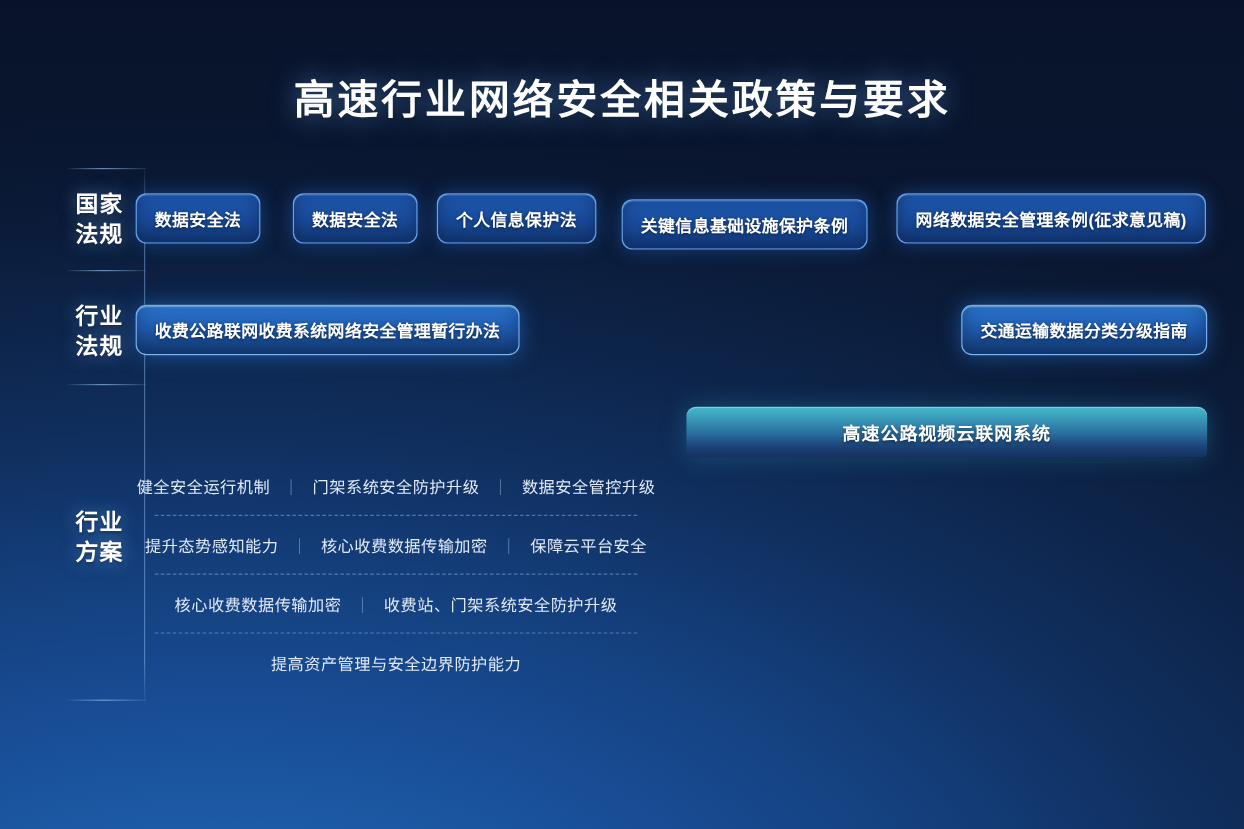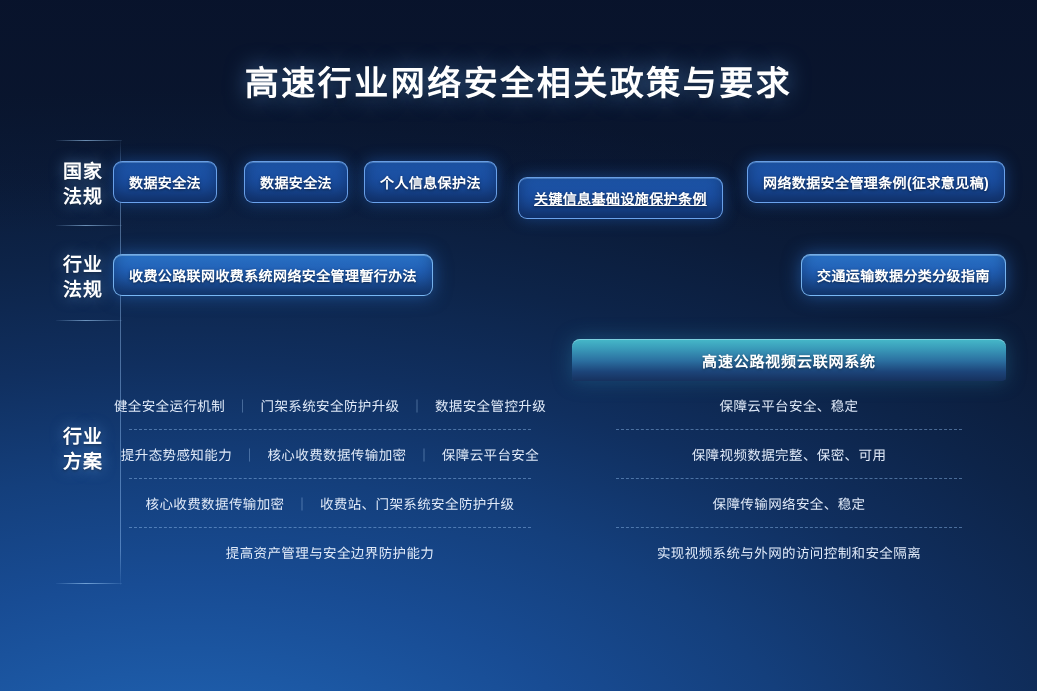--- a/index.html
+++ b/index.html
@@ -202,21 +202,21 @@
 
     <div class="side-label" style="top:285px;">
       <span>行业</span><br>
       <span>方案</span>
     </div>
   </div>
 
   <div class="chip" style="left:113px; top:161px;">数据安全法</div>
   <div class="chip" style="left:244px; top:161px;">数据安全法</div>
   <div class="chip" style="left:364px; top:161px;">个人信息保护法</div>
-  <div class="chip" style="left:518px; top:177px;text-decoration:underline;">关键信息基础设施保护条例</div>
+  <div class="chip" style="left:518px; top:166px;">关键信息基础设施保护条例</div>
   <div class="chip" style="left:747px; top:161px;">网络数据安全管理条例(征求意见稿)</div>
 
   <div class="chip row2" style="left:113px; top:254px;">收费公路联网收费系统网络安全管理暂行办法</div>
   <div class="chip row2" style="left:801px; top:254px;">交通运输数据分类分级指南</div>
 
   <div class="panel" style="left:113px; top:339px; width:434px; height:245px;">
     <div class="panel-body">
 
       <div class="feature-row">
         <span class="seg">健全安全运行机制</span>
@@ -245,37 +245,15 @@
 
       <div class="feature-row">
         <span class="seg">提高资产管理与安全边界防护能力</span>
       </div>
 
     </div>
   </div>
 
   <div class="panel" style="left:572px; top:339px; width:434px; height:245px;">
     <div class="panel-head">高速公路视频云联网系统</div>
-    <div class="panel-body">
-
-      <div class="feature-row">
-        <span class="seg">保障云平台安全、稳定</span>
-      </div>
-      <div class="dashed inset"></div>
-
-      <div class="feature-row">
-        <span class="seg">保障视频数据完整、保密、可用</span>
-      </div>
-      <div class="dashed inset"></div>
-
-      <div class="feature-row">
-        <span class="seg">保障传输网络安全、稳定</span>
-      </div>
-      <div class="dashed inset"></div>
-
-      <div class="feature-row">
-        <span class="seg">实现视频系统与外网的访问控制和安全隔离</span>
-      </div>
-
-    </div>
   </div>
 
 </div>
 
 </body></html>

